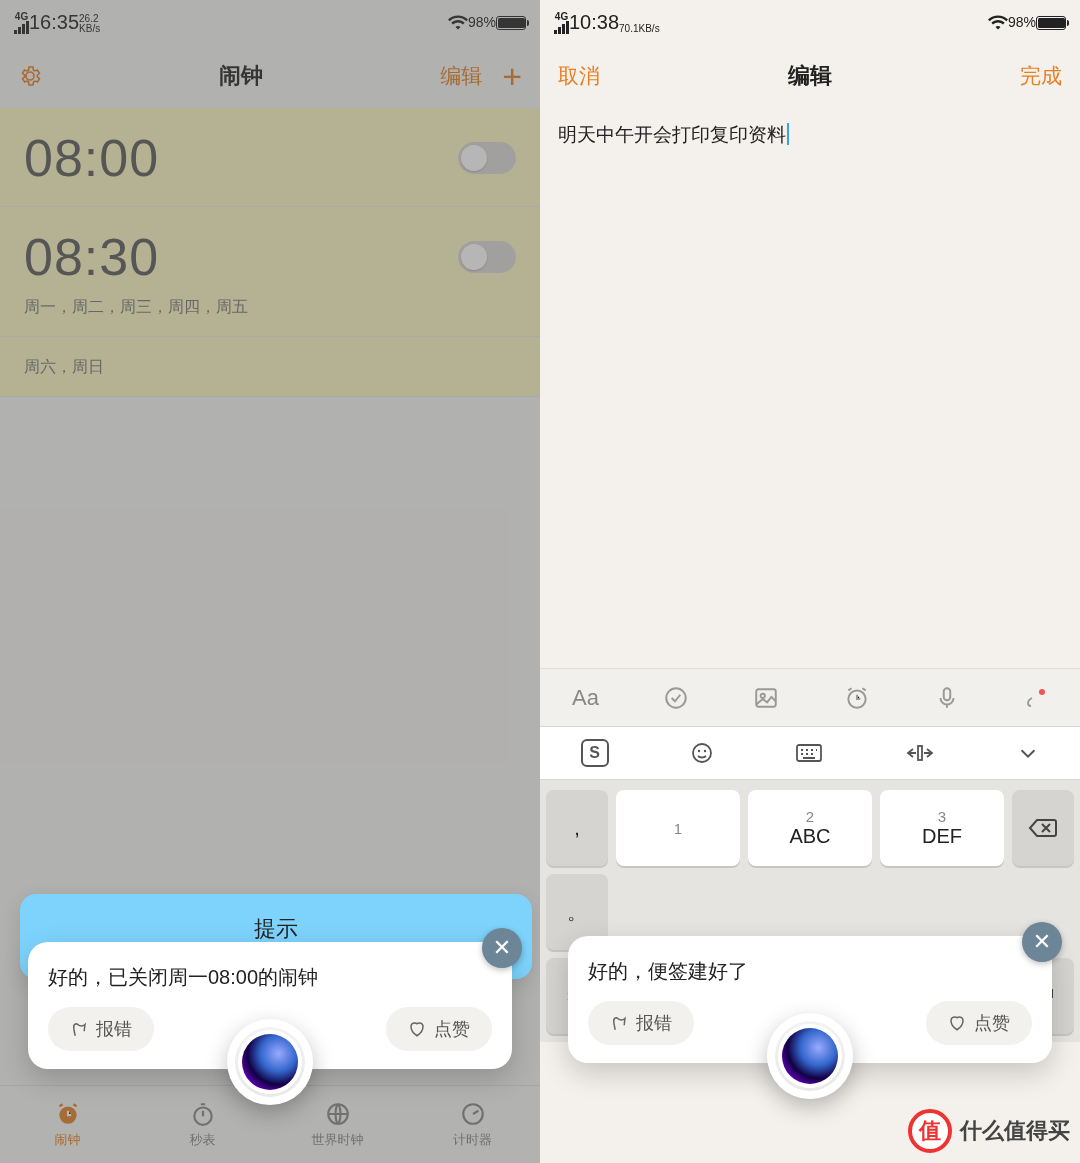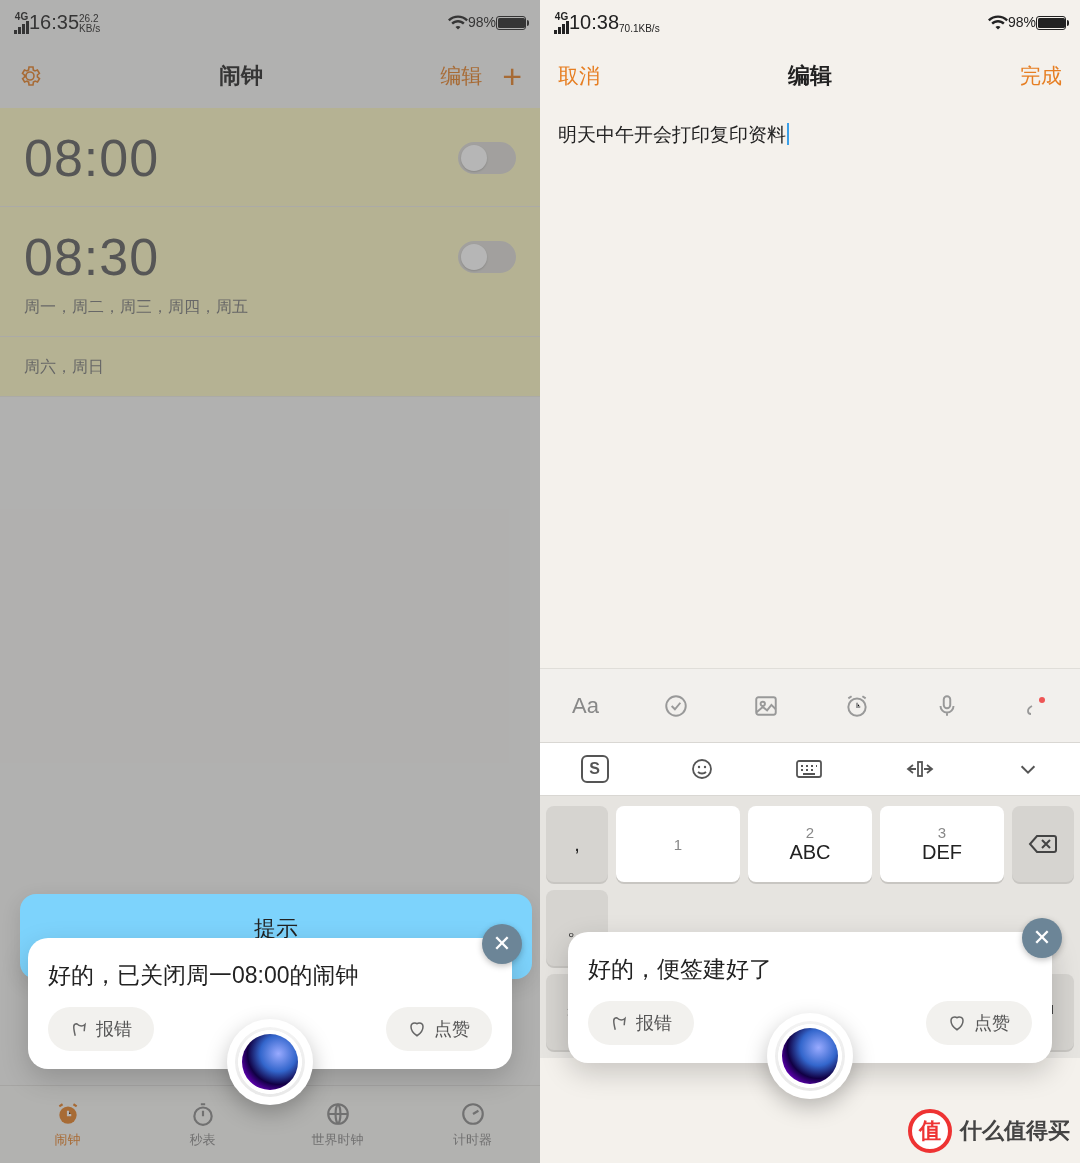--- a/index.html
+++ b/index.html
@@ -65,21 +65,21 @@
     padding:20px 22px 12px; z-index:10;
   }
   .tip-title { text-align:center; font-size:22px; font-weight:500; margin-bottom:18px; color:#222;}
   .tip-line { height:1px; background:#eee; margin-bottom:4px;}
 
   .assist-card {
     position:absolute; left:28px; right:28px; bottom:94px;
     background:#fff; border-radius:20px; box-shadow:0 10px 28px rgba(0,0,0,.18);
     padding:22px 20px 18px; z-index:20;
   }
-  .assist-msg { font-size:23px; color:#222; margin-bottom:16px;}
+  .assist-msg { font-size:20px; color:#222; margin-bottom:16px;}
   .assist-actions { display:flex; justify-content:space-between; gap:16px;}
   .pill { flex:0 0 auto; display:flex; align-items:center; gap:8px;
     background:#f2f1ee; border-radius:22px; padding:10px 22px; font-size:18px; color:#555;}
   .close-badge { position:absolute; right:-10px; top:-14px; width:40px; height:40px;
     background:#6c8597; border-radius:50%; display:flex; align-items:center; justify-content:center;
     color:#fff; font-size:22px; box-shadow:0 2px 6px rgba(0,0,0,.25);}
 
   .vorb {
     position:absolute; left:50%; bottom:58px; transform:translateX(-50%);
     width:86px; height:86px; border-radius:50%;
@@ -90,21 +90,21 @@
   }
   .vorb-inner{
     width:56px;height:56px;border-radius:50%;
     background: radial-gradient(circle at 65% 35%, #9af 0%, #36c 35%, #104 60%, #60b 80%, #a5f 100%);
   }
 
   
   .note-body { background:#f4f1ec; padding:14px 18px; font-size:19px; color:#222; min-height:560px;}
   .cursor { display:inline-block; width:2px; height:22px; background:#3a9fe8; vertical-align:text-bottom; margin-left:1px;}
 
-  .note-tools { height:74px; background:#f2f0ed; border-top:1px solid #e0ded9;
+  .note-tools { height:58px; background:#f2f0ed; border-top:1px solid #e0ded9;
     display:flex; align-items:center; justify-content:space-around; color:#888; font-size:22px;}
 
   .ime-strip { height:54px; background:#fff; border-top:1px solid #d9d7d3; border-bottom:1px solid #d9d7d3;
     display:flex; align-items:center; justify-content:space-around; color:#555;}
   .ime-strip .s-logo { width:28px;height:28px;border:2px solid #555;border-radius:6px;display:flex;align-items:center;justify-content:center;font-weight:700;}
 
   .kb { background:#e6e4e0; padding:10px 6px 8px; flex:1; display:flex; flex-direction:column; gap:8px;}
   .kb-row { display:flex; gap:8px;}
   .key { flex:1; background:#fff; border-radius:8px; box-shadow:0 2px 0 #c8c6c2;
     display:flex; flex-direction:column; align-items:center; justify-content:center;

